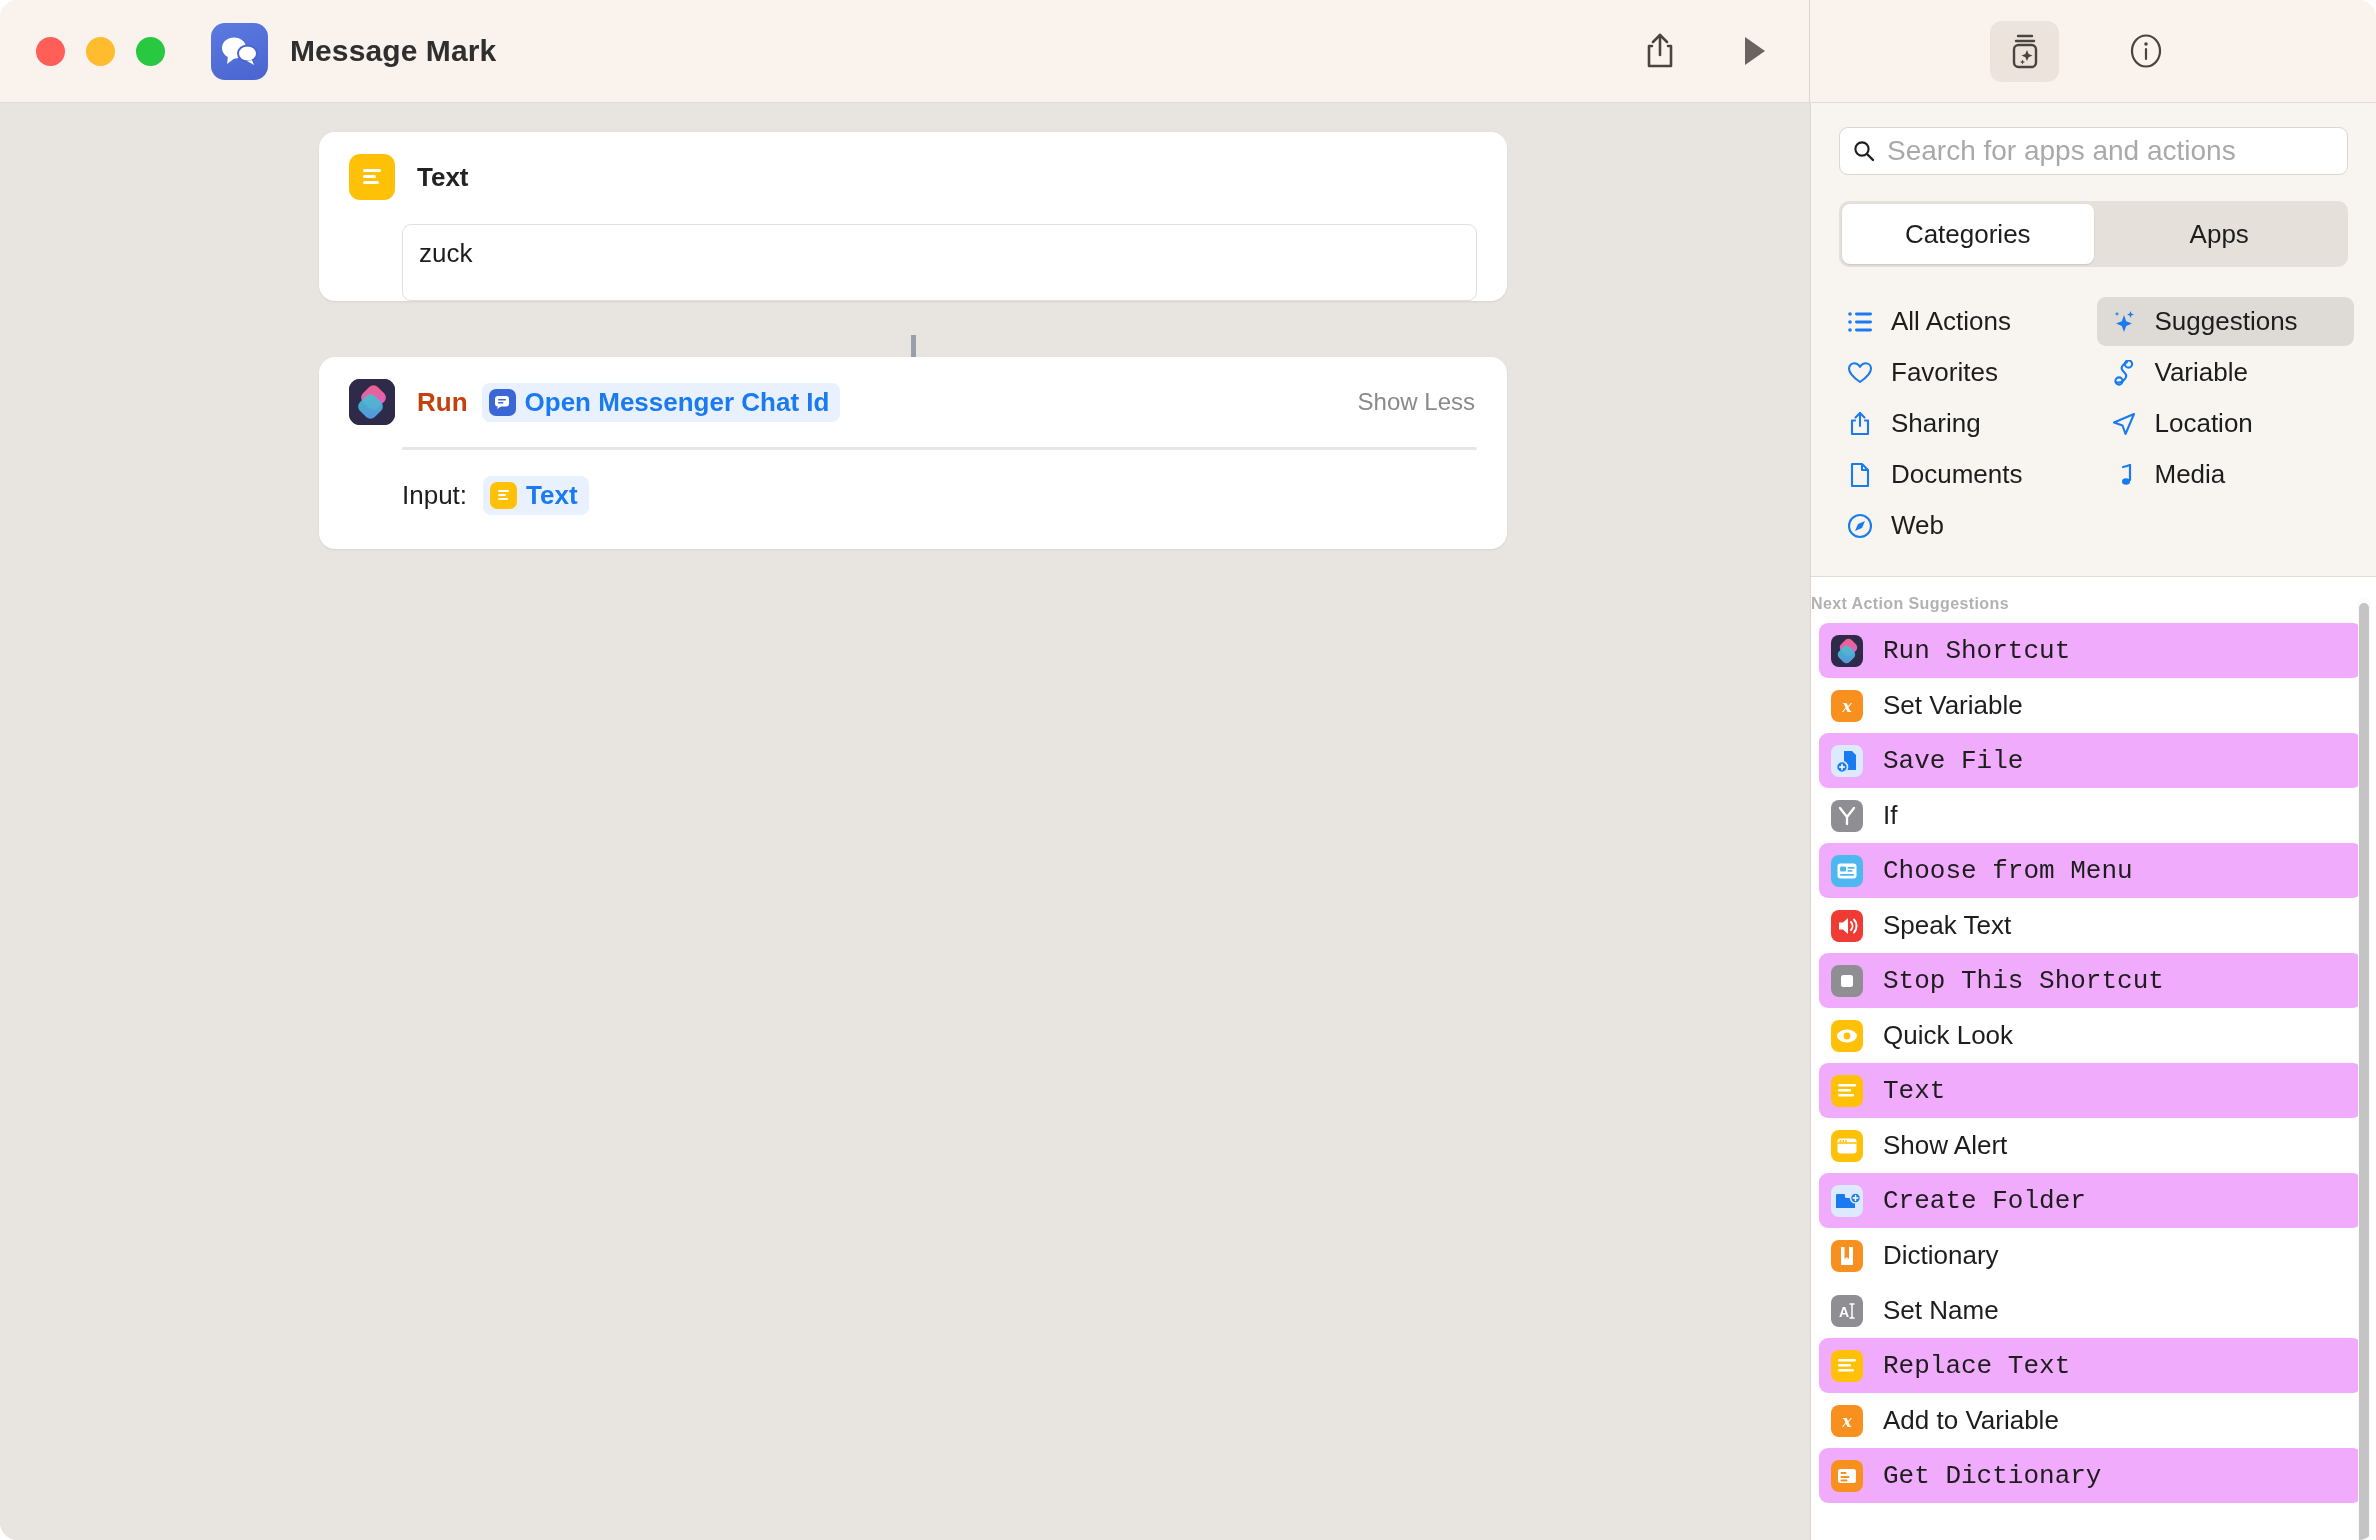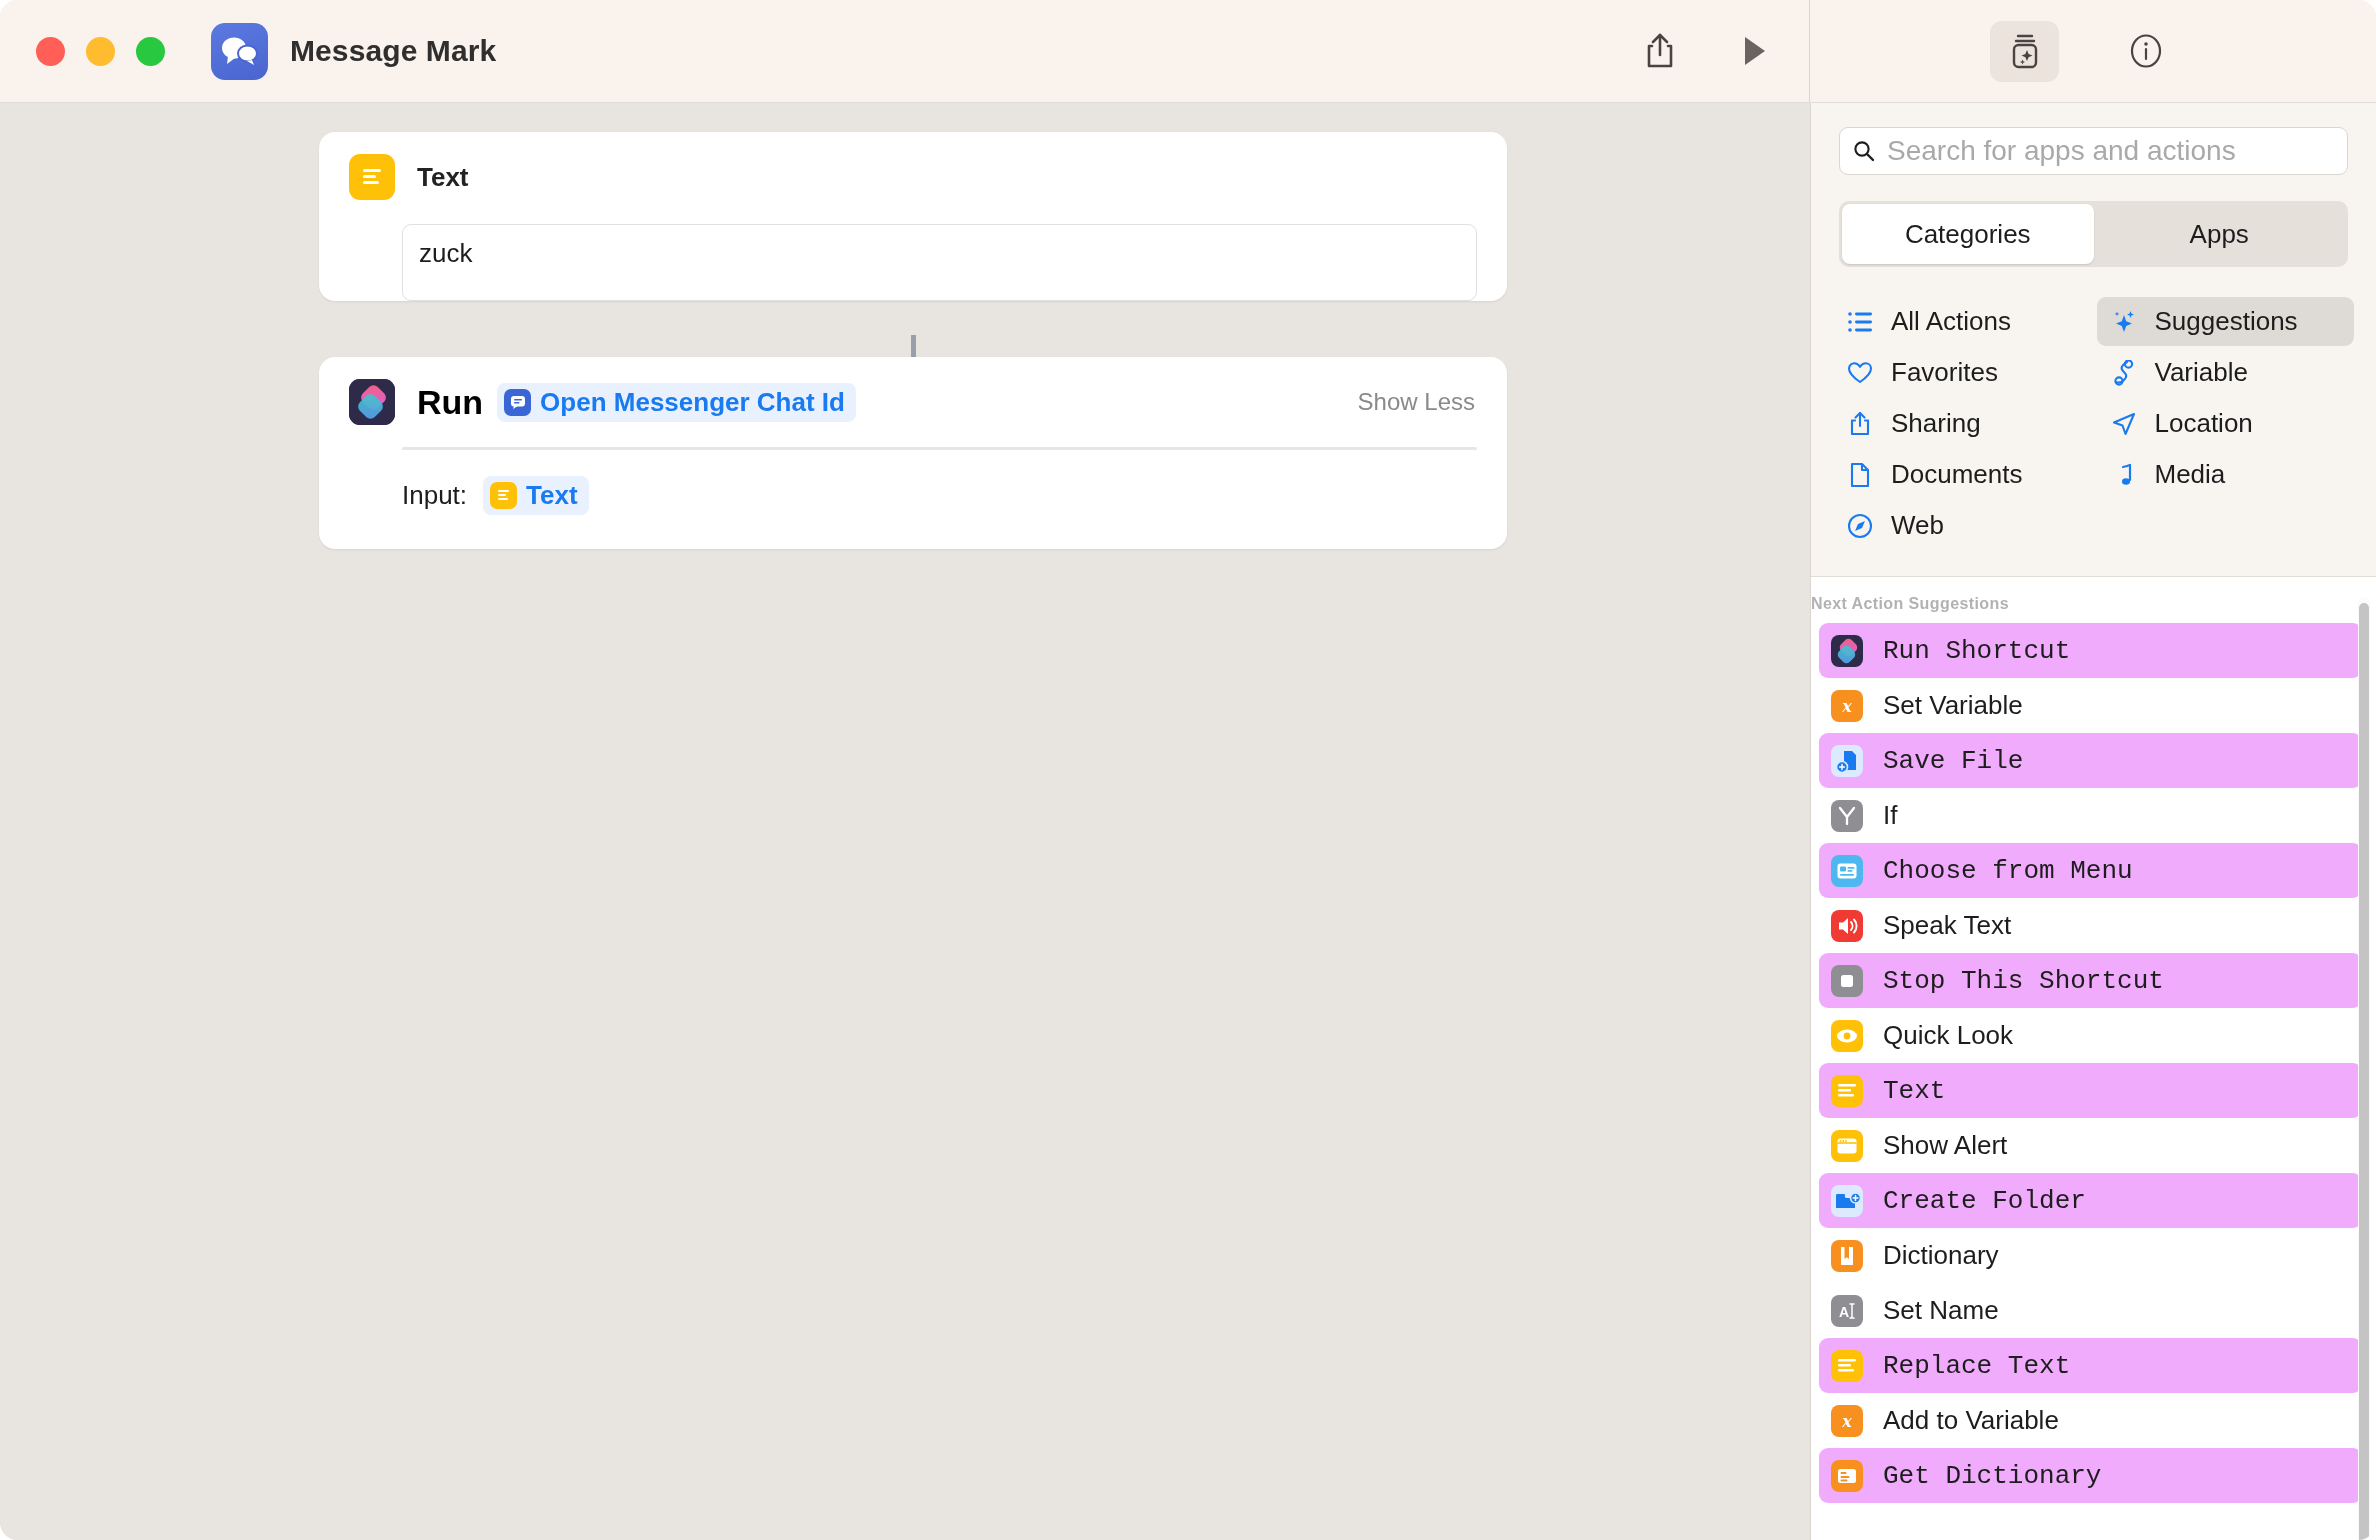--- a/index.html
+++ b/index.html
@@ -115,23 +115,23 @@
   .act-icon.yellow { background: #ffc107; }
   .act-title {
     margin-left: 22px;
     font-size: 26px;
     font-weight: bold;
     color: #232323;
     white-space: nowrap;
   }
   .head-run {
     margin-left: 22px;
-    font-size: 34px;
+    font-size: 26px;
     font-weight: bold;
-    color: #000000;
+    color: #c2410c;
   }
   .token {
     display: inline-flex;
     align-items: center;
     gap: 9px;
     background: #eaf1fe;
     border-radius: 8px;
     padding: 4px 11px 4px 7px;
     margin-left: 14px;
     vertical-align: middle;

